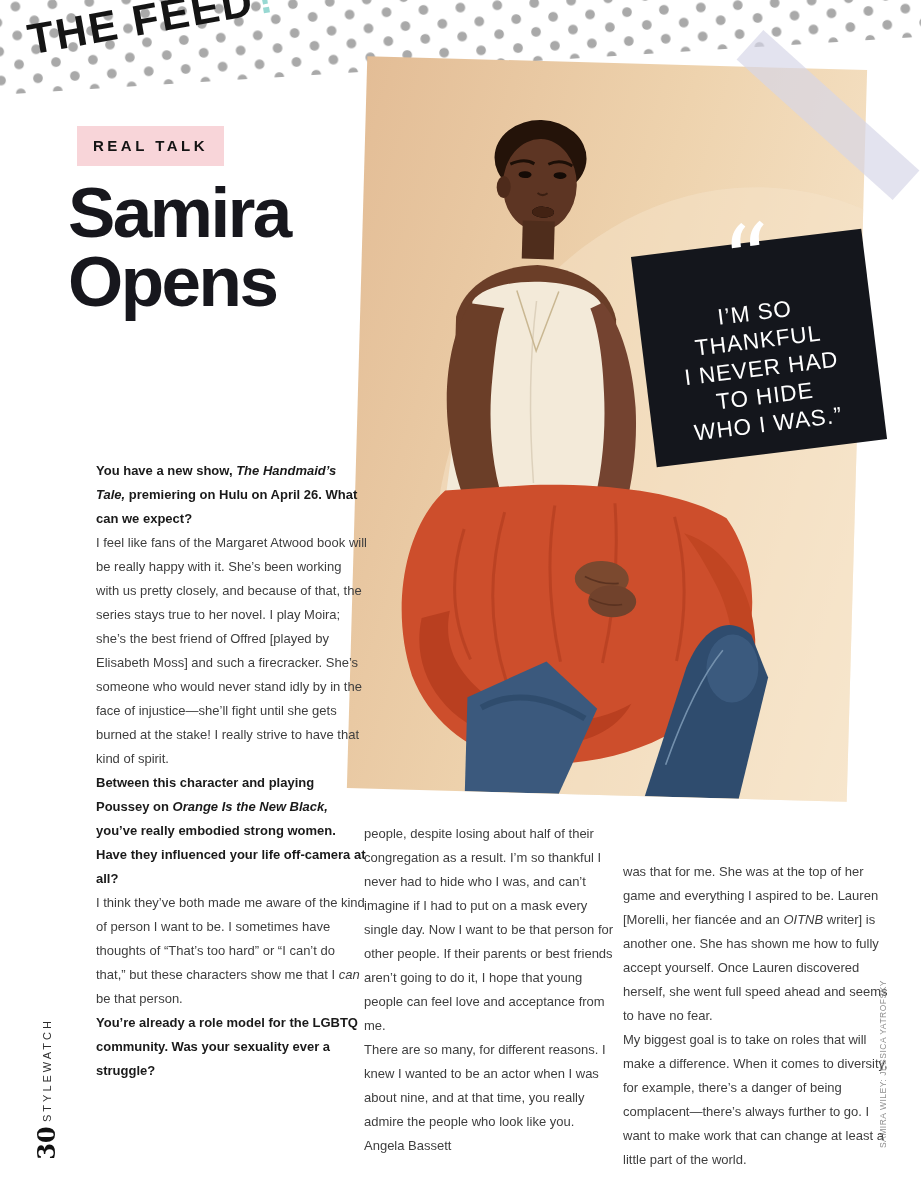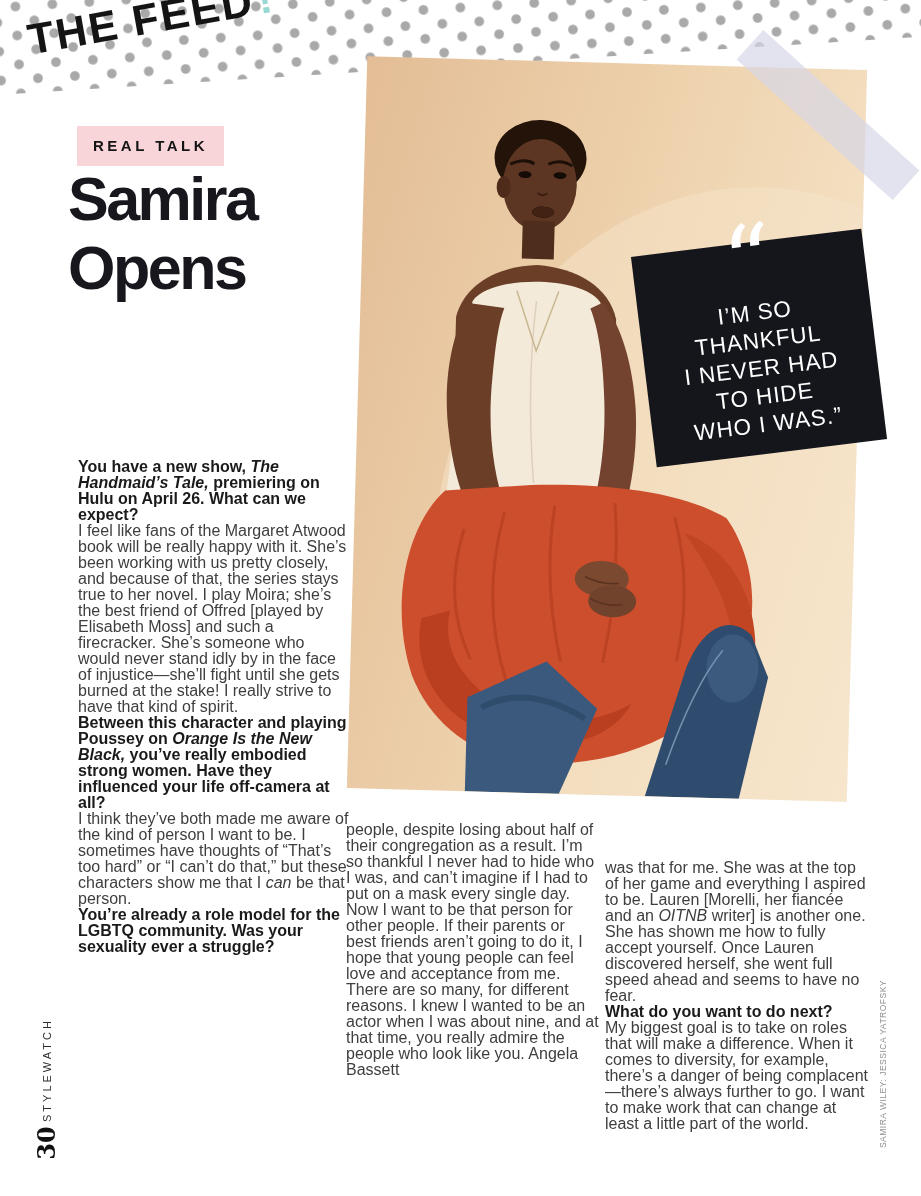--- a/index.html
+++ b/index.html
@@ -30,28 +30,28 @@
   
   .badge{
     position:absolute;left:77px;top:126px;z-index:5;
     background:#f8d5d9;padding:11px 16px;
   }
   .badge span{
     font-size:15px;font-weight:800;letter-spacing:3.5px;color:#141414;
   }
   
   .headline{
-    position:absolute;left:68px;top:165px;z-index:5;
-    font-weight:800;font-size:61px;line-height:69px;letter-spacing:-2.5px;
+    position:absolute;left:68px;top:178px;z-index:5;
+    font-weight:800;font-size:71px;line-height:69px;letter-spacing:-2.5px;
     color:#17171d;
   }
   
   .col{
     position:absolute;z-index:5;
-    font-size:16px;line-height:16px;color:#3e3e3e;
+    font-size:13px;line-height:24px;color:#3e3e3e;margin-left:18px;
   }
   .col p{margin:0;}
   .col .run-b{font-weight:bold;color:#1a1a1a;}
   .col .run-bi{font-weight:bold;font-style:italic;color:#1a1a1a;}
   .col .run-i{font-style:italic;}
   .col-1{left:78px;top:459px;width:271px;}
   .col-2{left:346px;top:822px;width:253px;}
   .col-3{left:605px;top:860px;width:265px;}
   
   .photo{
@@ -177,21 +177,20 @@
       <p><span class="run-b">Between this character and playing Poussey on </span><span class="run-bi">Orange Is the New Black,</span><span class="run-b"> you’ve really embodied strong women. Have they influenced your life off-camera at all?</span></p>
       <p><span class="run-r">I think they’ve both made me aware of the kind of person I want to be. I sometimes have thoughts of “That’s too hard” or “I can’t do that,” but these characters show me that I </span><span class="run-i">can</span><span class="run-r"> be that person.</span></p>
       <p><span class="run-b">You’re already a role model for the LGBTQ community. Was your sexuality ever a struggle?</span></p>
     </div>
   <div class="col col-2">
       <p><span class="run-r">people, despite losing about half of their congregation as a result. I’m so thankful I never had to hide who I was, and can’t imagine if I had to put on a mask every single day. Now I want to be that person for other people. If their parents or best friends aren’t going to do it, I hope that young people can feel love and acceptance from me.</span></p>
       <p><span class="run-r">There are so many, for different reasons. I knew I wanted to be an actor when I was about nine, and at that time, you really admire the people who look like you. Angela Bassett</span></p>
     </div>
   <div class="col col-3">
       <p><span class="run-r">was that for me. She was at the top of her game and everything I aspired to be. Lauren [Morelli, her fiancée and an </span><span class="run-i">OITNB</span><span class="run-r"> writer] is another one. She has shown me how to fully accept yourself. Once Lauren discovered herself, she went full speed ahead and seems to have no fear.</span></p>
-      <p><span class="run-b">What do you want to do next?</span></p>
       <p><span class="run-r">My biggest goal is to take on roles that will make a difference. When it comes to diversity, for example, there’s a danger of being complacent—there’s always further to go. I want to make work that can change at least a little part of the world.</span></p>
     </div>
 
   <div class="folio-mag">STYLEWATCH</div>
   <div class="folio-num">30</div>
   <div class="credit">SAMIRA WILEY: JESSICA YATROFSKY</div>
 
 </div>
 
 </body></html>

